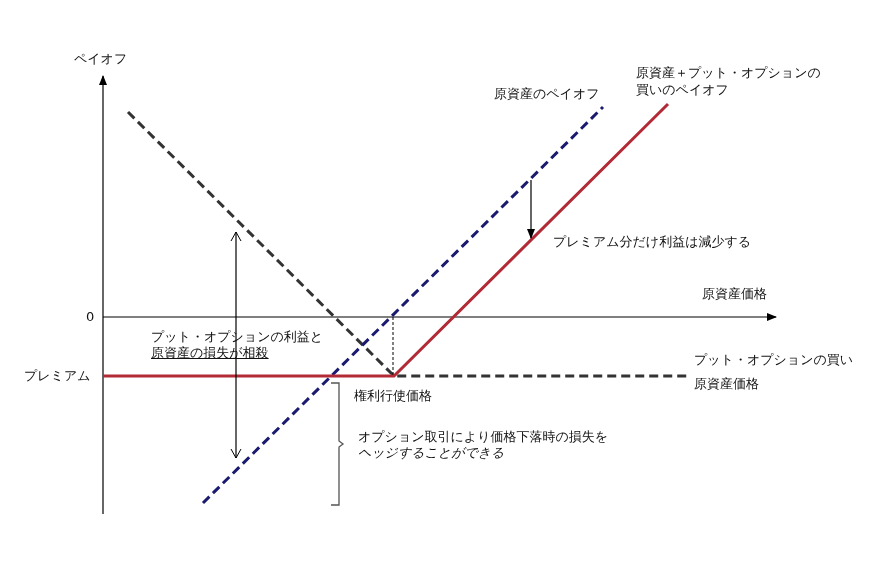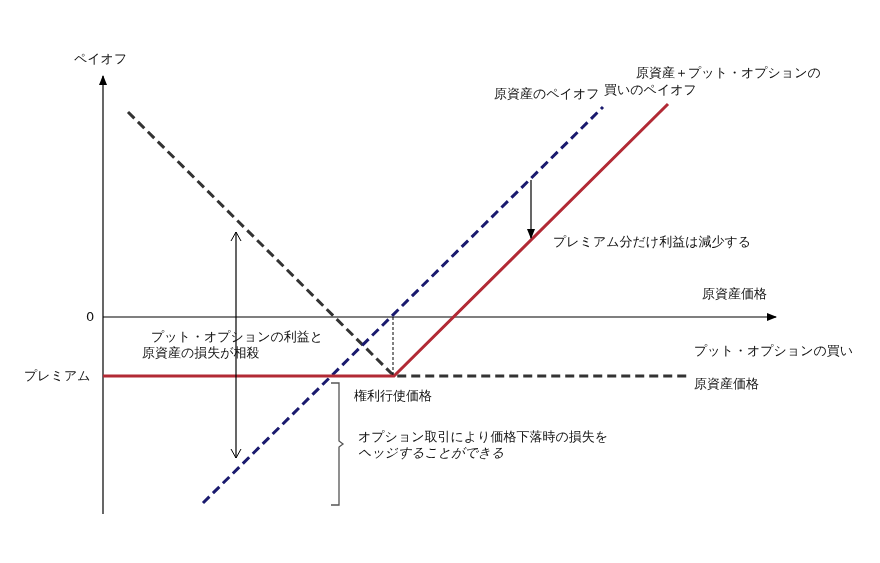--- a/index.html
+++ b/index.html
@@ -40,22 +40,22 @@
   <path d="M331,383 L339,383 L339,441 L343,444 L339,447 L339,505 L331,505" fill="none" stroke="#555" stroke-width="1.3"></path>
 </svg>
 
 <div class="lbl" style="left:74px;top:51px;text-align:center;">ペイオフ</div>
 <div class="lbl" style="left:702px;top:286px;text-align:center;">原資産価格</div>
 <div class="lbl" style="left:86px;top:309px;">0</div>
 <div class="lbl" style="left:24px;top:368px;">プレミアム</div>
 
 <div class="lbl" style="left:494px;top:86px;">原資産のペイオフ</div>
 <div class="lbl" style="left:636px;top:66px;font-family:Liberation Mono, monospace;">原資産＋プット・オプションの</div>
-<div class="lbl" style="left:604px;top:82px;">買いのペイオフ</div>
-<div class="lbl" style="left:694px;top:343px;">プット・オプションの買い</div>
+<div class="lbl" style="left:636px;top:82px;">買いのペイオフ</div>
+<div class="lbl" style="left:694px;top:352px;">プット・オプションの買い</div>
 <div class="lbl" style="left:694px;top:376px;">原資産価格</div>
 
 <div class="lbl" style="left:553px;top:234px;">プレミアム分だけ利益は減少する</div>
 <div class="lbl" style="left:151px;top:329px;">プット・オプションの利益と</div>
-<div class="lbl" style="left:142px;top:345px;">原資産の損失が相殺</div>
+<div class="lbl" style="left:151px;top:345px;text-decoration:underline;">原資産の損失が相殺</div>
 <div class="lbl" style="left:354px;top:388px;">権利行使価格</div>
 <div class="lbl" style="left:358px;top:429px;">オプション取引により価格下落時の損失を</div>
 <div class="lbl" style="left:358px;top:445px;font-style:italic;">ヘッジすることができる</div>
 
 </body></html>

